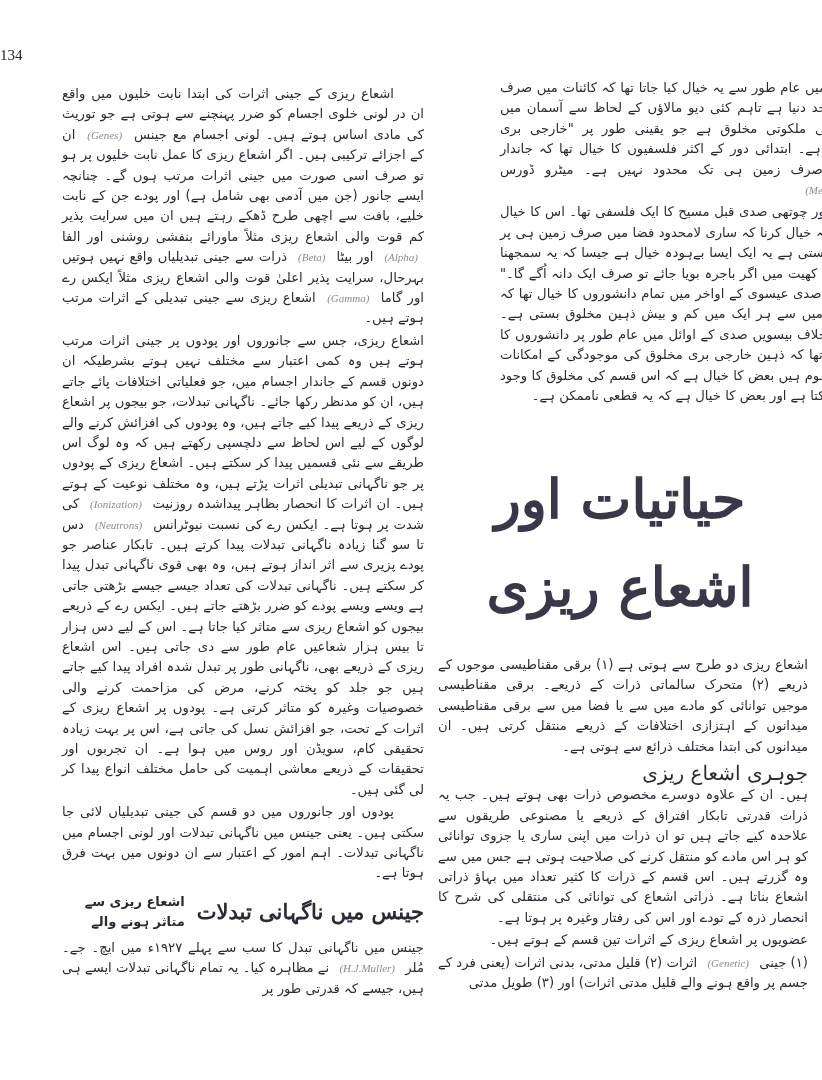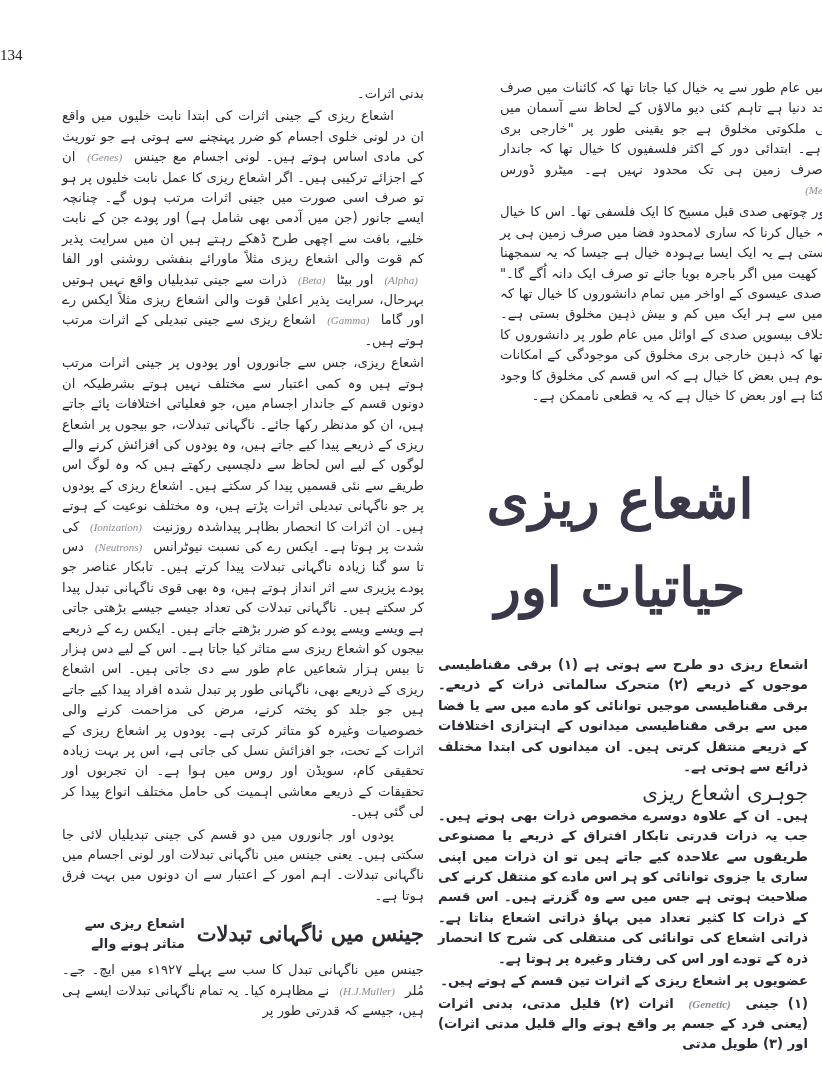--- a/index.html
+++ b/index.html
@@ -16,21 +16,21 @@
   .latin { font-family: "Liberation Serif", serif; font-style: italic; color: #8a8a95;
            font-size: 11px; direction: ltr; unicode-bidi: isolate; padding: 0 6px; }
   .subhead-small { text-align: right; font-size: 13px; margin: 0 0 4px 0; }
   .title-block { position: absolute; left: 470px; top: 455px; width: 300px; height: 200px;
                  direction: rtl; text-align: center; }
   .title-line { display: block; font-family: "DejaVu Serif", serif; font-weight: bold;
                 font-size: 54px; line-height: 88px; color: #3a3848; letter-spacing: 2px; }
   .right-lower { position: absolute; left: 438px; top: 655px; width: 370px; direction: rtl;
                  text-align: justify; text-align-last: right; font-size: 13.2px; line-height: 20.4px;
                  color: #2b2b36; }
-  .right-lower p { margin: 0 0 2px 0; font-weight: bold; }
+  .right-lower p { margin: 0 0 2px 0; }
   .inline-heading-row { display: flex; direction: rtl; align-items: center; gap: 14px; margin: 6px 0 2px 0; }
   .inline-heading { font-family: "DejaVu Serif", serif; font-weight: normal; font-size: 20px; white-space: nowrap; color: #2b2b36; }
   .inline-heading-side { font-size: 13px; line-height: 19px; }
   .mutation-heading-row { display: flex; direction: rtl; align-items: center; gap: 12px; margin: 8px 0 6px 0; }
   .mutation-heading { font-family: "DejaVu Serif", serif; font-weight: bold; font-size: 21px; white-space: nowrap; }
   .mutation-side { font-size: 13px; line-height: 20px; text-align: center; letter-spacing: 3px; font-weight: bold; }
 </style>
 </head>
 <body>
 
@@ -38,40 +38,39 @@
 
 <div class="col col-right">
   <p>
     <span>وسطیٰ میں عام طور سے یہ خیال کیا جاتا تھا کہ کائنات میں صرف زمین واحد دنیا ہے تاہم کئی دیو مالاؤں کے لحاظ سے آسمان میں بہت سی ملکوتی مخلوق ہے جو یقینی طور پر "خارجی بری مخلوق" ہے۔ ابتدائی دور کے اکثر فلسفیوں کا خیال تھا کہ جاندار مخلوق صرف زمین ہی تک محدود نہیں ہے۔ میٹرو ڈورس</span>
     <span class="latin">(Metrodorus)</span>
   </p>
   <p>تیسری اور چوتھی صدی قبل مسیح کا ایک فلسفی تھا۔ اس کا خیال تھا کہ "یہ خیال کرنا کہ ساری لامحدود فضا میں صرف زمین ہی پر مخلوق بستی ہے یہ ایک ایسا بےہودہ خیال ہے جیسا کہ یہ سمجھنا کہ سارے کھیت میں اگر باجرہ بویا جائے تو صرف ایک دانہ اُگے گا۔" اٹھارویں صدی عیسوی کے اواخر میں تمام دانشوروں کا خیال تھا کہ سیاروں میں سے ہر ایک میں کم و بیش ذہین مخلوق بستی ہے۔ اس کے خلاف بیسویں صدی کے اوائل میں عام طور پر دانشوروں کا یہ خیال تھا کہ ذہین خارجی بری مخلوق کی موجودگی کے امکانات بہت موہوم ہیں بعض کا خیال ہے کہ اس قسم کی مخلوق کا وجود تو ہو سکتا ہے اور بعض کا خیال ہے کہ یہ قطعی ناممکن ہے۔</p>
 </div>
 
 <div class="title-block">
+  <span class="title-line">حیاتیات اور</span>
   <span class="title-line">اشعاع ریزی</span>
-  <span class="title-line">حیاتیات اور</span>
 </div>
 
 <div class="right-lower">
   <p class="indent">اشعاع ریزی دو طرح سے ہوتی ہے (۱) برقی مقناطیسی موجوں کے ذریعے (۲) متحرک سالماتی ذرات کے ذریعے۔ برقی مقناطیسی موجیں توانائی کو مادے میں سے یا فضا میں سے برقی مقناطیسی میدانوں کے اہتزازی اختلافات کے ذریعے منتقل کرتی ہیں۔ ان میدانوں کی ابتدا مختلف ذرائع سے ہوتی ہے۔</p>
   <div class="inline-heading-row">
     <span class="inline-heading">جوہری اشعاع ریزی</span>
   </div>
   <p>ہیں۔ ان کے علاوہ دوسرے مخصوص ذرات بھی ہوتے ہیں۔ جب یہ ذرات قدرتی تابکار افتراق کے ذریعے یا مصنوعی طریقوں سے علاحدہ کیے جاتے ہیں تو ان ذرات میں اپنی ساری یا جزوی توانائی کو ہر اس مادے کو منتقل کرنے کی صلاحیت ہوتی ہے جس میں سے وہ گزرتے ہیں۔ اس قسم کے ذرات کا کثیر تعداد میں بہاؤ ذراتی اشعاع بناتا ہے۔ ذراتی اشعاع کی توانائی کی منتقلی کی شرح کا انحصار ذرہ کے تودے اور اس کی رفتار وغیرہ پر ہوتا ہے۔</p>
   <p class="indent">عضویوں پر اشعاع ریزی کے اثرات تین قسم کے ہوتے ہیں۔</p>
   <p>
     <span>(۱) جینی</span>
     <span class="latin">(Genetic)</span>
     <span>اثرات (۲) قلیل مدتی، بدنی اثرات (یعنی فرد کے جسم پر واقع ہونے والے قلیل مدتی اثرات) اور (۳) طویل مدتی</span>
   </p>
 </div>
 
 <div class="col col-left">
-  <p class="subhead-small">بدنی اثرات۔</p>
   <p class="indent">
     <span>اشعاع ریزی کے جینی اثرات کی ابتدا نابت خلیوں میں واقع ان در لونی خلوی اجسام کو ضرر پہنچنے سے ہوتی ہے جو توریث کی مادی اساس ہوتے ہیں۔ لونی اجسام مع جینس</span>
     <span class="latin">(Genes)</span>
     <span>ان کے اجزائے ترکیبی ہیں۔ اگر اشعاع ریزی کا عمل نابت خلیوں پر ہو تو صرف اسی صورت میں جینی اثرات مرتب ہوں گے۔ چنانچہ ایسے جانور (جن میں آدمی بھی شامل ہے) اور پودے جن کے نابت خلیے، بافت سے اچھی طرح ڈھکے رہتے ہیں ان میں سرایت پذیر کم قوت والی اشعاع ریزی مثلاً ماورائے بنفشی روشنی اور الفا</span>
     <span class="latin">(Alpha)</span>
     <span>اور بیٹا</span>
     <span class="latin">(Beta)</span>
     <span>ذرات سے جینی تبدیلیاں واقع نہیں ہوتیں بہرحال، سرایت پذیر اعلیٰ قوت والی اشعاع ریزی مثلاً ایکس رے اور گاما</span>
     <span class="latin">(Gamma)</span>
     <span>اشعاع ریزی سے جینی تبدیلی کے اثرات مرتب ہوتے ہیں۔</span>

